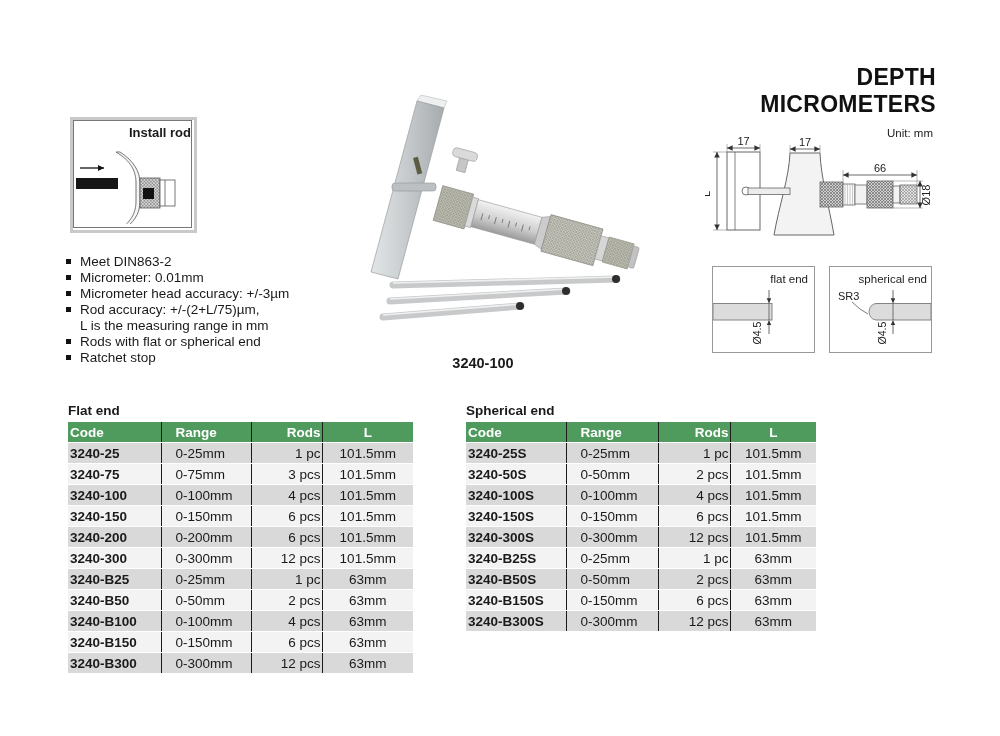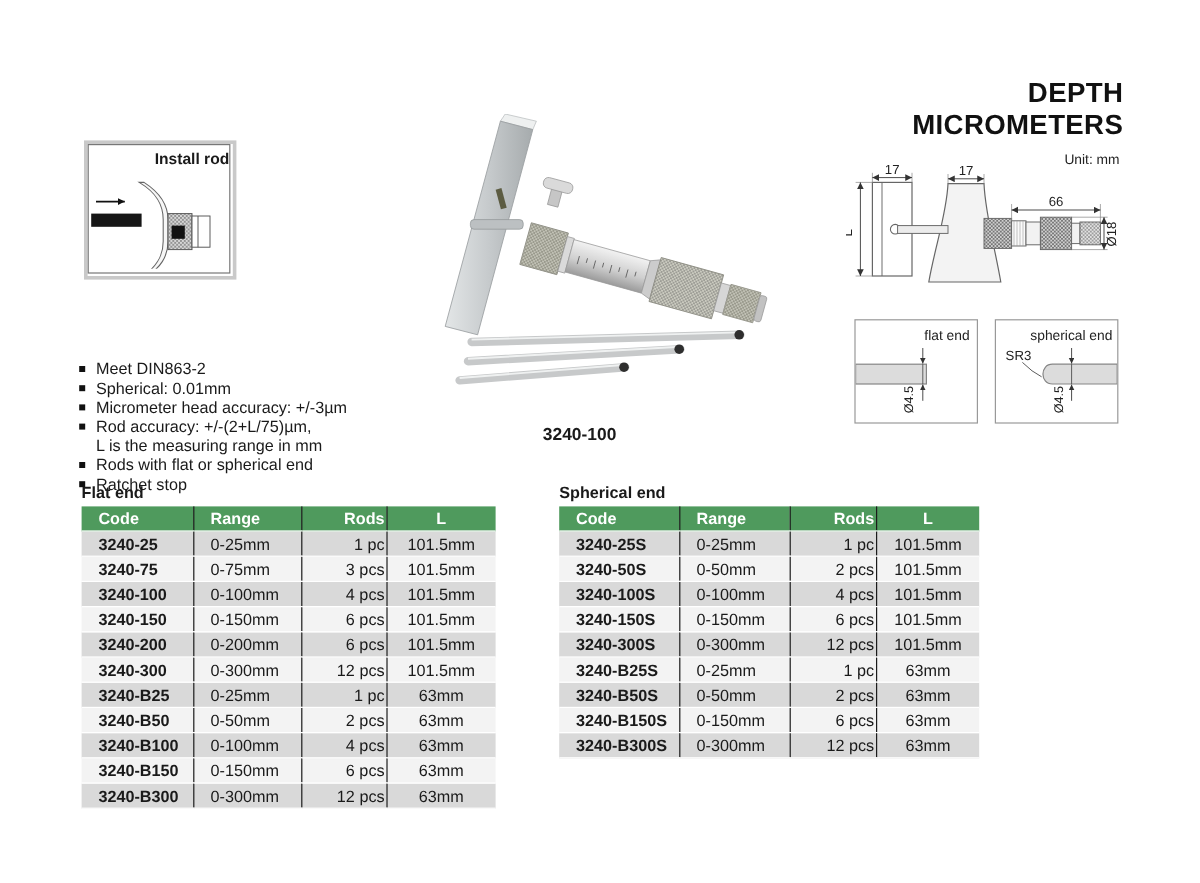--- a/index.html
+++ b/index.html
@@ -7,21 +7,21 @@
         font-family:"Liberation Sans",sans-serif;color:#1a1a1a;}
   
   .page-title{position:absolute;left:700px;top:64px;width:236px;text-align:right;
               font-size:23px;font-weight:bold;letter-spacing:.3px;color:#111;}
   
   .install-box{position:absolute;left:70px;top:117px;width:121px;height:110px;
                border:3px solid #c9c9c9;background:#fff;}
   .install-inner{width:117px;height:106px;border:1px solid #777;background:#fff;}
   .install-title{text-align:right;font-size:13px;font-weight:bold;margin-top:4px;}
   
-  .features{position:absolute;left:66px;top:254px;font-size:13.5px;line-height:16px;margin-top:46px;}
+  .features{position:absolute;left:66px;top:254px;font-size:13.5px;line-height:16px;}
   .feat-row{display:flex;align-items:baseline;}
   .feat-row .bullet{width:5px;height:5px;background:#111;display:inline-block;
                     margin-right:9px;flex:0 0 auto;transform:translateY(-2px);}
   .feat-row.cont{margin-left:14px;}
   
   .product-photo{position:absolute;left:358px;top:95px;}
   .product-code{position:absolute;left:408px;top:355px;width:150px;text-align:center;
                 font-size:14.5px;font-weight:bold;}
   
   .tech-drawing{position:absolute;left:705px;top:100px;}
@@ -34,21 +34,21 @@
   .table-section.flat{left:68px;top:403px;}
   .table-section.sph{left:466px;top:403px;}
   .sec-title{font-size:13.5px;font-weight:bold;margin:0 0 4px 0;line-height:15px;}
   table.spec{border-collapse:collapse;table-layout:fixed;font-size:13.5px;}
   table.spec th{background:var(--green,#4f9a5d);color:#fff;font-weight:bold;height:18px;
                 border-bottom:1px solid #fff;}
   table.spec td{height:18px;border-bottom:1px solid #fff;}
   table.spec tbody tr:nth-child(odd) td{background:var(--row-dark,#d9d9d9);}
   table.spec tbody tr:nth-child(even) td{background:var(--row-light,#f3f3f3);}
   table.spec th + th, table.spec td + td{border-left:1px solid #1b1b1b;}
-  table.spec .c0{text-align:left;padding-left:14px;font-weight:bold;}
+  table.spec .c0{text-align:left;padding-left:2px;font-weight:bold;}
   table.spec th.c0{font-weight:bold;}
   table.spec .c1{text-align:left;padding-left:14px;}
   table.spec .c2{text-align:right;padding-left:14px;}
   table.spec .c3{text-align:center;padding:0;}
   svg text{font-family:"Liberation Sans",sans-serif;fill:#222;}
 </style>
 </head>
 <body>
 
 <div class="page" style="--green: #4f9a5d; --row-dark: #d9d9d9; --row-light: #f3f3f3;">
@@ -79,21 +79,21 @@
     </div>
   </div>
 
   <div class="features">
       <div class="feat-row">
         <span class="bullet"></span>
         <span>Meet DIN863-2</span>
       </div>
       <div class="feat-row">
         <span class="bullet"></span>
-        <span>Spherical: 0.01mm</span>
+        <span>Micrometer: 0.01mm</span>
       </div>
       <div class="feat-row">
         <span class="bullet"></span>
         <span>Micrometer head accuracy: +/-3µm</span>
       </div>
       <div class="feat-row">
         <span class="bullet"></span>
         <span>Rod accuracy: +/-(2+L/75)µm,</span>
       </div>
       <div class="feat-row cont">

